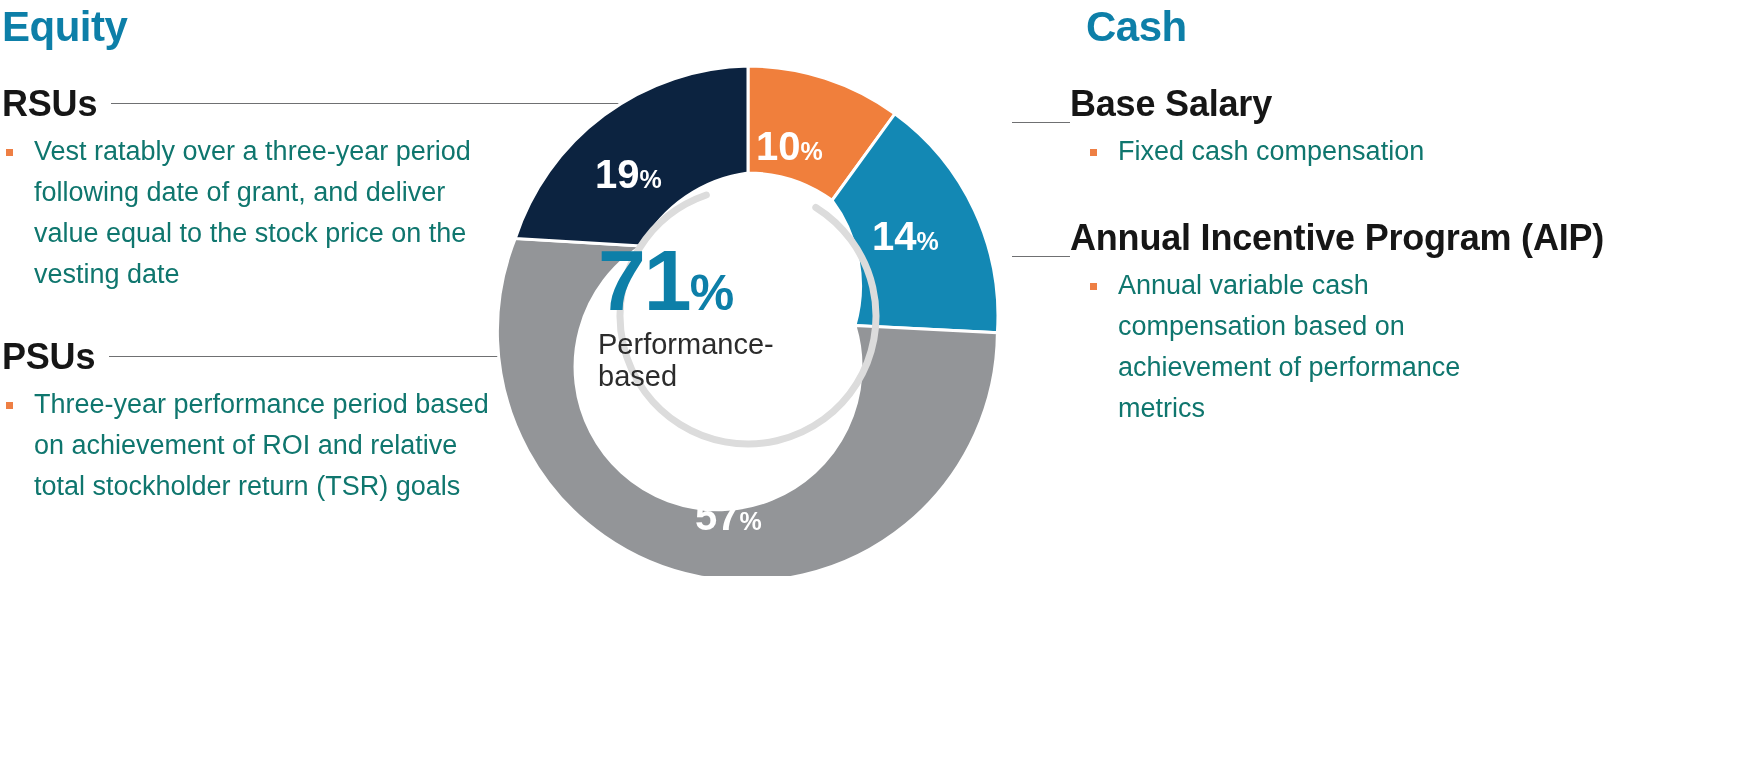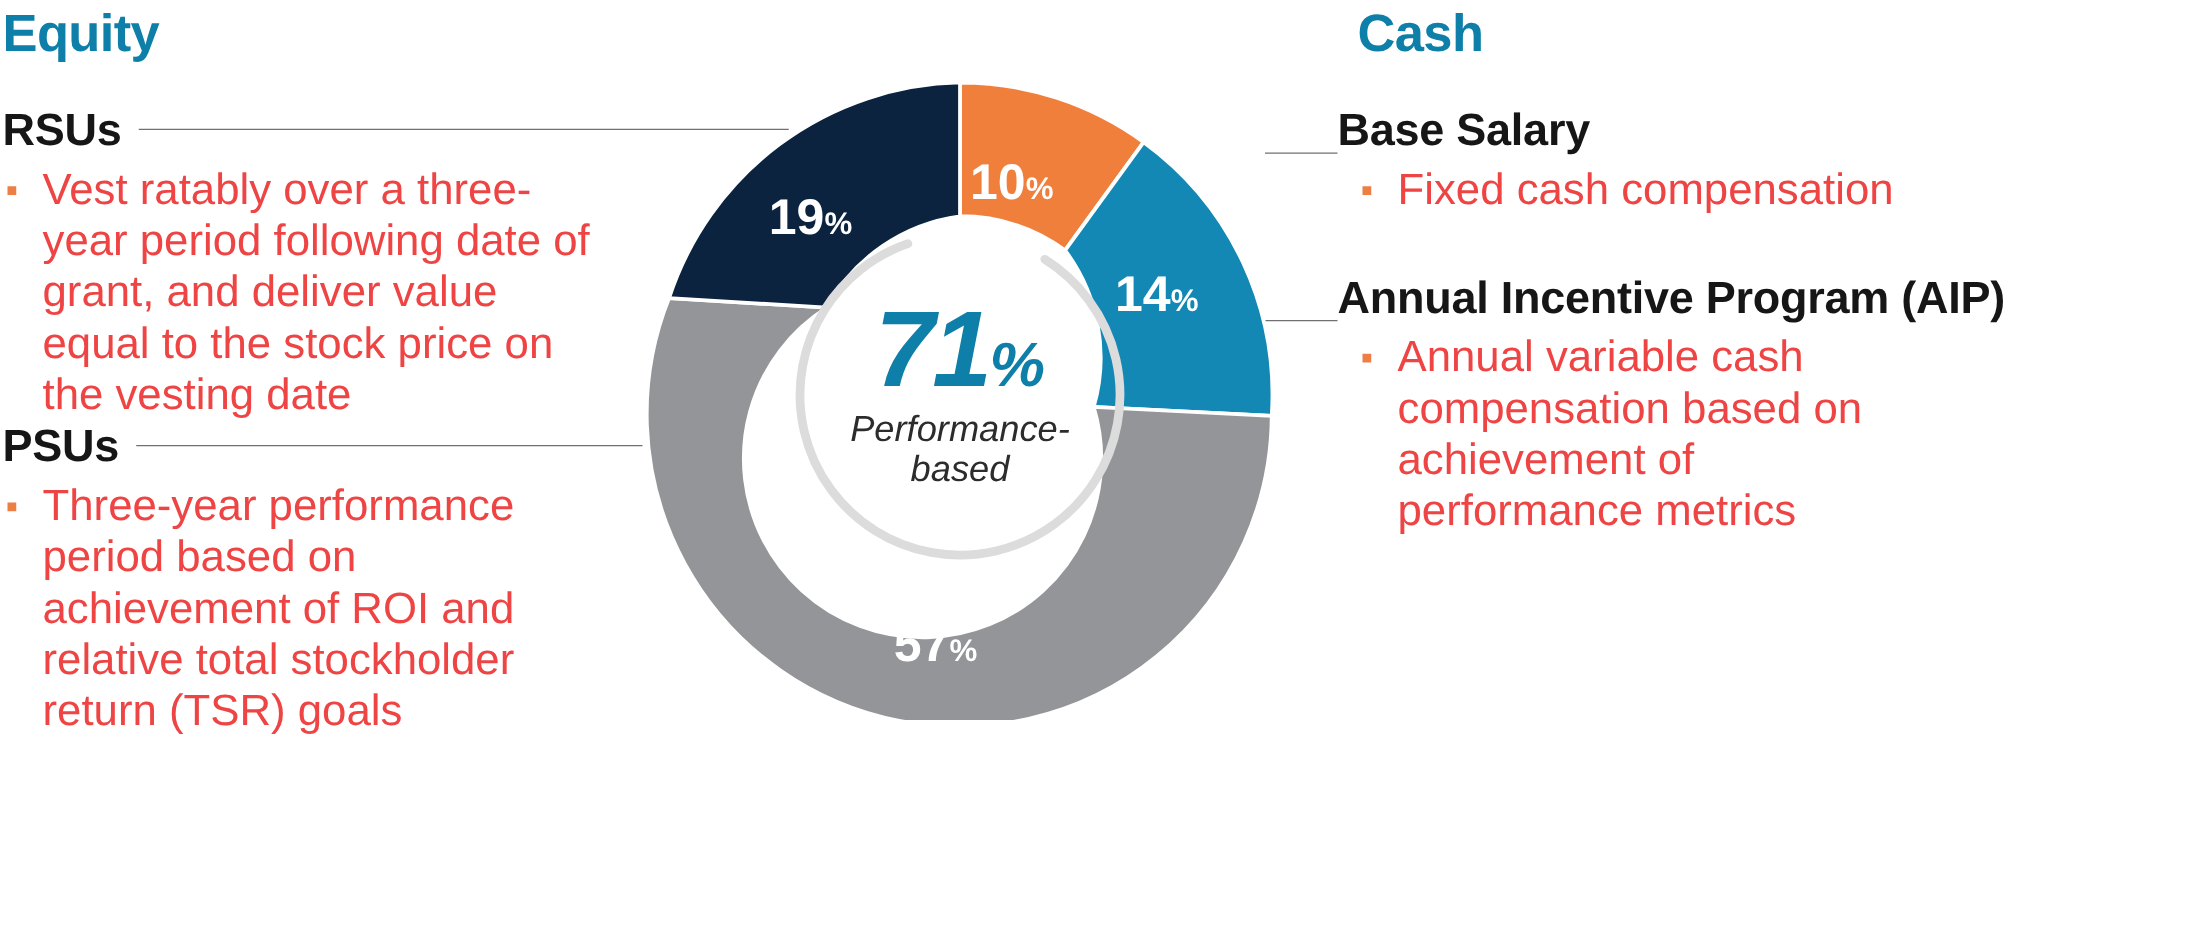--- a/index.html
+++ b/index.html
@@ -55,39 +55,39 @@
 
   
   ul.bullets {
     list-style: none;
     margin: 8px 0 0 0;
     padding: 0;
   }
   ul.bullets li {
     position: relative;
     padding-left: 32px;
-    font-size: 35px;
+    font-size: 27px;
     line-height: 41px;
-    color: #ef4444;
+    color: #0f766e;
     margin-bottom: 0;
   }
   ul.bullets li::before {
     content: "";
     position: absolute;
     left: 4px;
     top: 18px;
     width: 7px;
     height: 7px;
     background: #ee7f44;
   }
 
   
   #donut-wrap {
     position: absolute;
-    left: 508px;
+    left: 488px;
     top: 56px;
     width: 520px;
     height: 520px;
   }
   #donut-svg { display: block; width: 520px; height: 520px; }
 
   .slice-label {
     position: absolute;
     color: #ffffff;
     font-weight: bold;
@@ -96,23 +96,21 @@
   }
   .slice-label .num { font-size: 40px; }
   .slice-label .pct { font-size: 25px; }
 
   #center-text {
     position: absolute;
     left: 50%;
     top: 50%;
     transform: translate(-50%, -50%);
     width: 300px;
-    text-align: center;
     line-height: 1;
-    font-style: italic;
   }
   #center-big {
     color: #0d7fa8;
     line-height: 0.95;
     white-space: nowrap;
   }
   #center-big .num { font-size: 86px; font-weight: bold; letter-spacing: -2px; }
   #center-big .pct { font-size: 50px; font-weight: bold; }
   #center-sub {
     margin-top: 6px;

